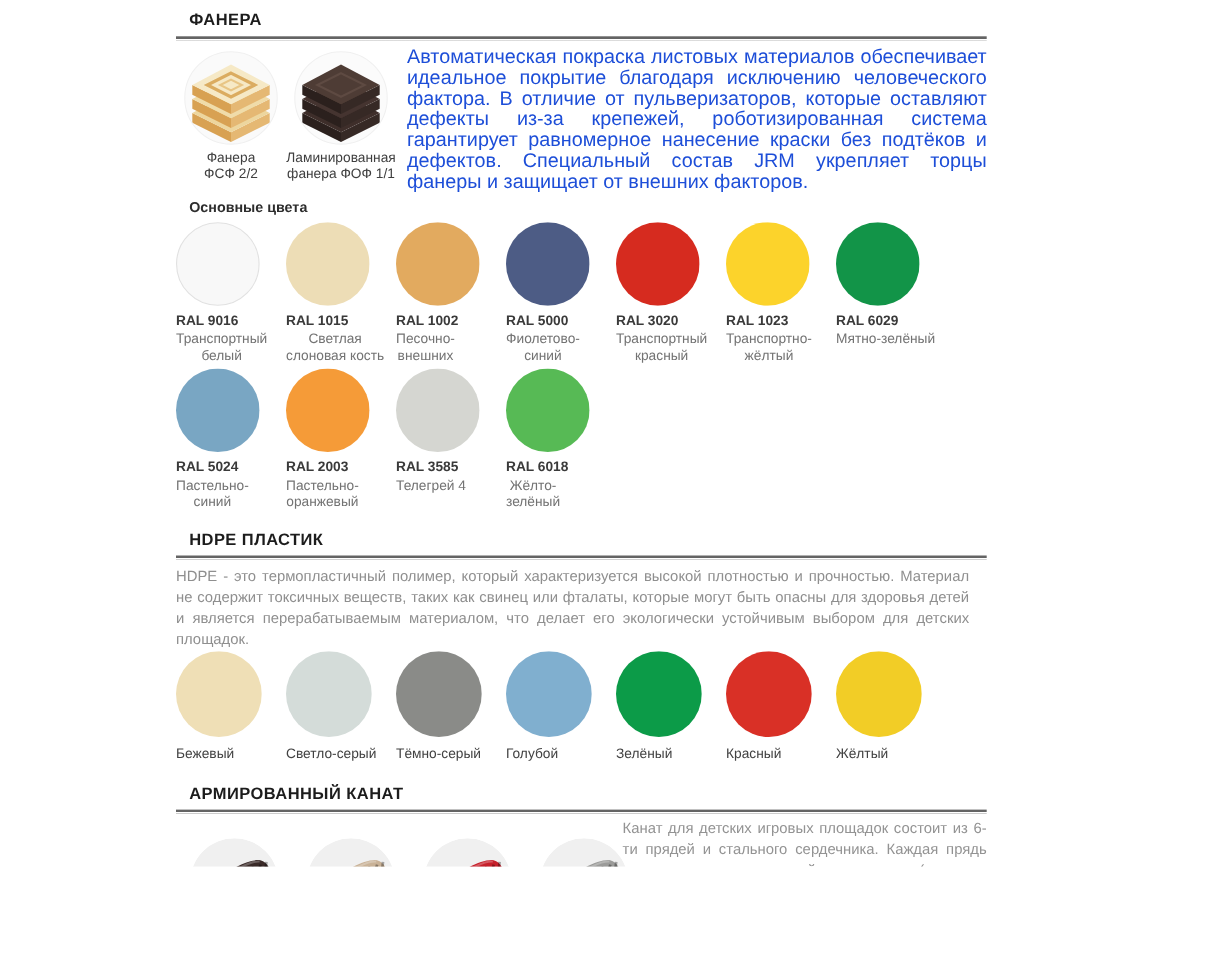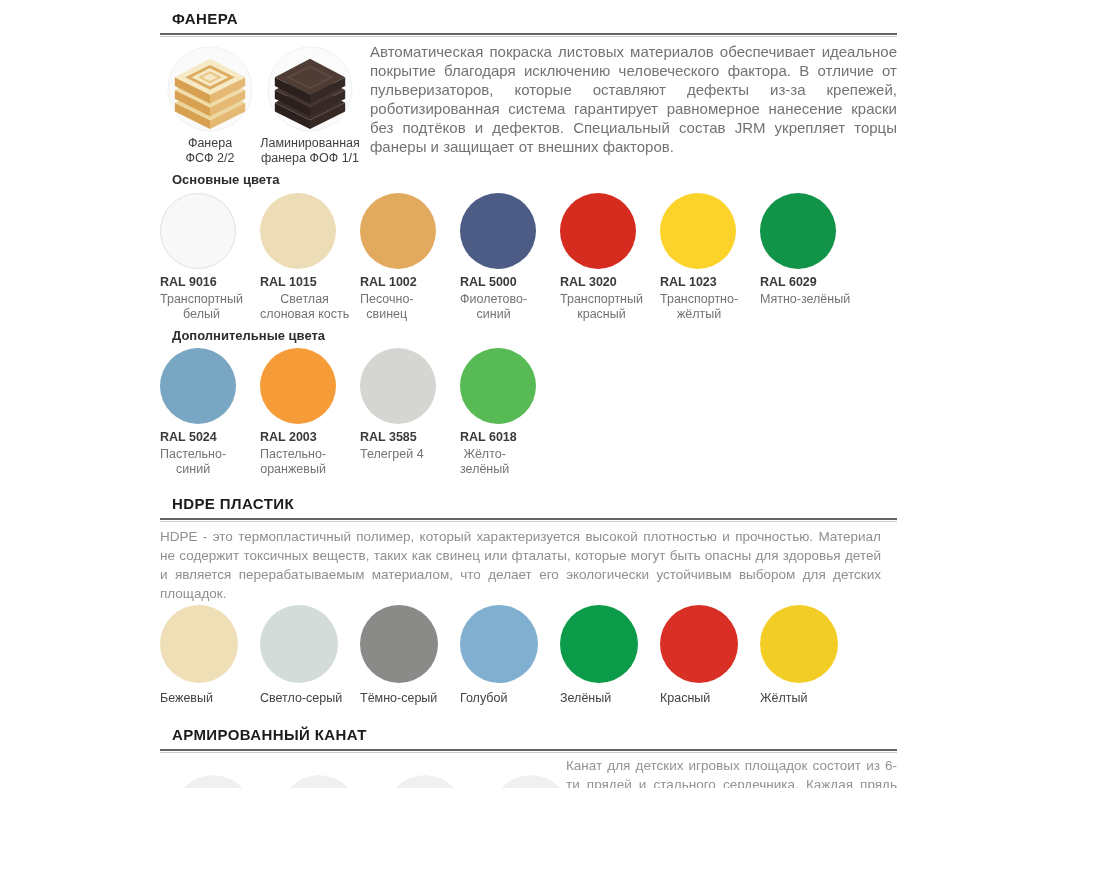--- a/index.html
+++ b/index.html
@@ -7,21 +7,21 @@
         font-family:"Liberation Sans",sans-serif;}
   .content{position:absolute;left:160px;top:0;width:737px;}
   .sec-title{margin:0;padding:10px 0 5px 12px;font-size:15px;font-weight:700;color:#1c1c1c;letter-spacing:.4px;line-height:18px;}
   .rule{height:4px;background:linear-gradient(#646464 0,#646464 2px,#ffffff 2px,#ffffff 3px,#cccccc 3px,#cccccc 4px);}
   .ply-row{display:flex;align-items:flex-start;margin-top:9px;}
   .figures{display:flex;width:200px;flex:none;}
   .ply-fig{width:100px;display:flex;flex-direction:column;align-items:center;margin:0;}
   .ply-circle{width:86px;height:86px;}
   .ply-circle svg{width:86px;height:86px;display:block;}
   .fig-label{margin-top:4px;font-size:12.5px;color:#3f3f3f;text-align:center;white-space:pre-line;line-height:15px;}
-  .para{flex:1;margin:-4px 0 0 10px;font-size:15px;line-height:19px;color:#737373;text-align:justify;}
+  .para{flex:1;margin:-4px 0 0 10px;font-size:18px;line-height:19px;color:#1d4ed8;text-align:justify;}
   .subhead{margin-top:5px;padding-left:12px;font-size:13px;font-weight:700;color:#2d2d2d;line-height:17px;}
   .swatch-row{display:flex;margin-top:5px;}
   .swatch-row.second{margin-top:4px;}
   .swatch{width:100px;flex:none;display:flex;flex-direction:column;align-items:flex-start;}
   .dot{width:76px;height:76px;border-radius:50%;border:1px solid transparent;box-sizing:border-box;}
   .swatch-row.hdpe{margin-top:2px;}
   .swatch-row.hdpe .dot{width:78px;height:78px;}
   .ral{margin-top:6px;font-size:12.5px;font-weight:700;color:#3a3a3a;line-height:15px;}
   .cname{margin-top:2px;font-size:12.5px;color:#737373;line-height:15px;text-align:center;white-space:pre-line;}
   .swatch-row.hdpe .cname{margin-top:7px;line-height:16px;color:#424242;}
@@ -114,21 +114,21 @@
             <div class="dot" style="background: rgb(237, 221, 182);"></div>
             <div class="ral">RAL 1015</div>
             <div class="cname">Светлая
 слоновая кость</div>
           </div>
 
           <div class="swatch">
             <div class="dot" style="background: rgb(226, 170, 95);"></div>
             <div class="ral">RAL 1002</div>
             <div class="cname">Песочно-
-свинец</div>
+внешних</div>
           </div>
 
           <div class="swatch">
             <div class="dot" style="background: rgb(77, 92, 133);"></div>
             <div class="ral">RAL 5000</div>
             <div class="cname">Фиолетово-
 синий</div>
           </div>
 
           <div class="swatch">
@@ -145,21 +145,20 @@
 жёлтый</div>
           </div>
 
           <div class="swatch">
             <div class="dot" style="background: rgb(18, 148, 72);"></div>
             <div class="ral">RAL 6029</div>
             <div class="cname">Мятно-зелёный</div>
           </div>
         </div>
 
-      <div class="subhead">Дополнительные цвета</div>
       <div class="swatch-row second">
 
           <div class="swatch">
             <div class="dot" style="background: rgb(121, 166, 195);"></div>
             <div class="ral">RAL 5024</div>
             <div class="cname">Пастельно-
 синий</div>
           </div>
 
           <div class="swatch">

